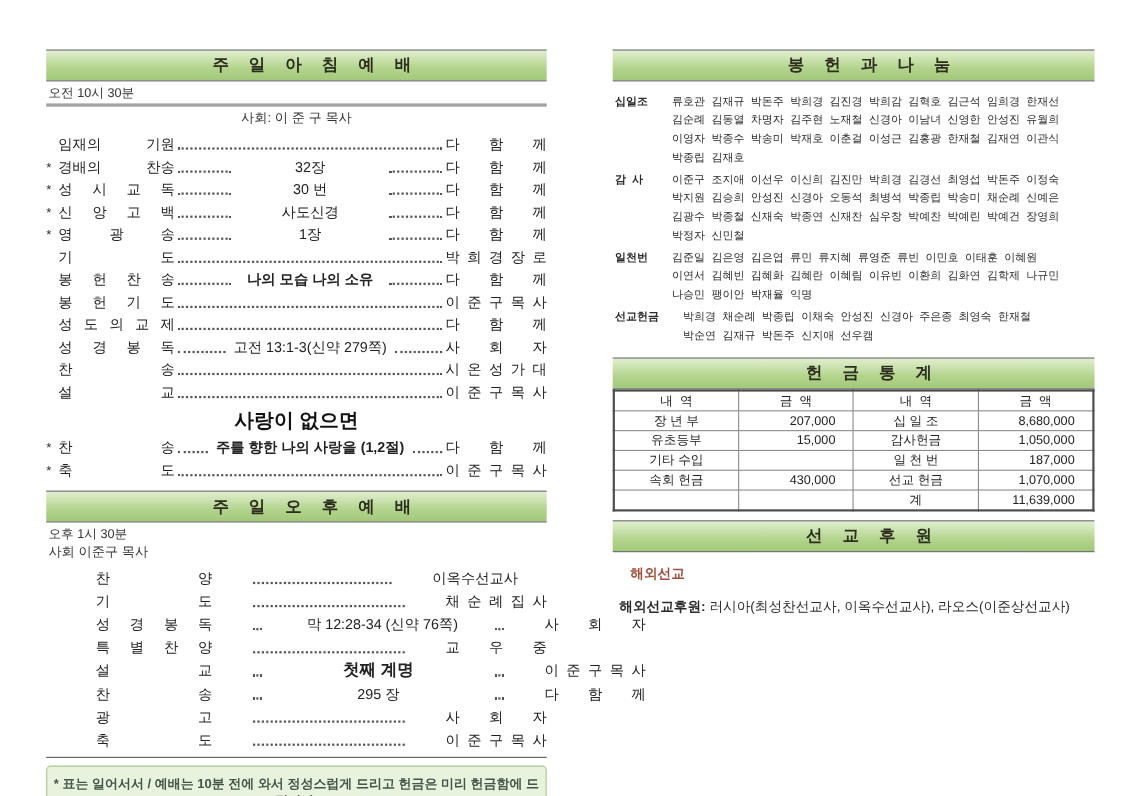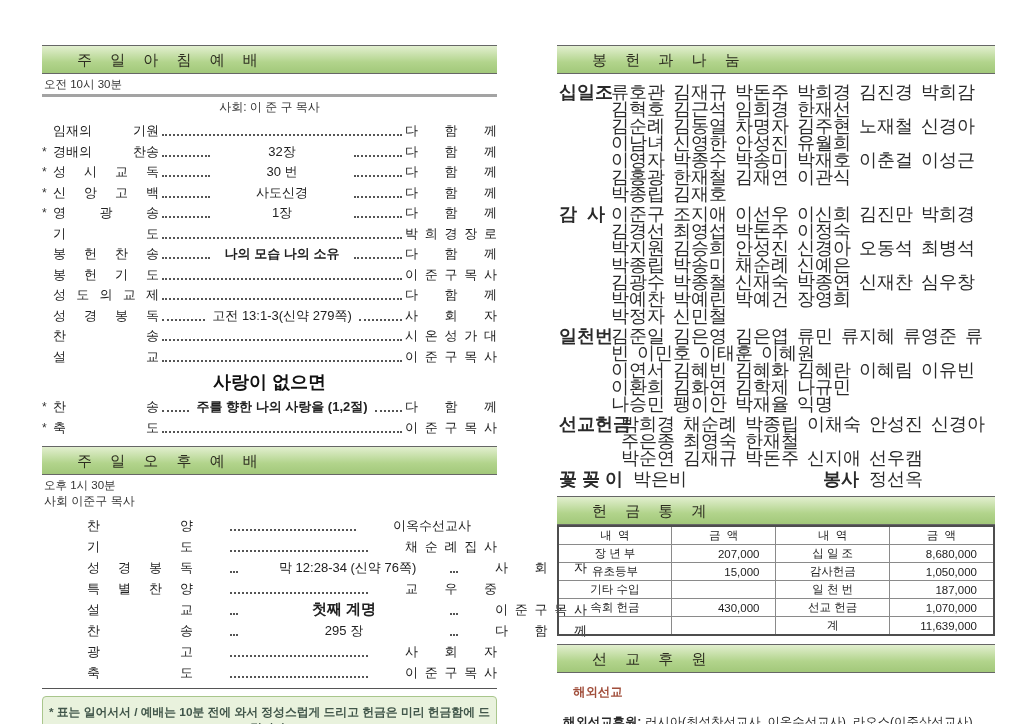--- a/index.html
+++ b/index.html
@@ -6,24 +6,24 @@
   body{
     width:1024px;height:724px;background:#ffffff;position:relative;
     font-family:"Liberation Sans","DejaVu Sans",sans-serif;color:#2a2a2a;
     -webkit-font-smoothing:antialiased;
   }
   .col{position:absolute;top:45px;}
   #left-col{left:42px;width:455px;}
   #right-col{left:557px;width:438px;}
 
   .bar{
-    height:27px;line-height:27px;text-align:left;
+    height:27px;line-height:27px;text-align:center;
     background:linear-gradient(180deg,#e2efcf 0%,#b2d48c 60%,#a2c87a 100%);
     border-top:1px solid #666;border-bottom:1px solid #666;
-    font-weight:normal;font-size:15px;letter-spacing:7px;color:#2d2d20;padding-left:35px;
+    font-weight:bold;font-size:15px;letter-spacing:7px;color:#2d2d20;padding-left:35px;
   }
 
   .timeline{font-size:11.5px;padding:3px 2px 2px;border-bottom:3px solid #a3a3a3;color:#333;}
   .timeline-flex{display:flex;justify-content:space-between;border-bottom:none;flex-direction:column;}
   .presider{font-size:12px;text-align:center;padding:2px 2px 2px;color:#333;}
 
   .svc-list{padding-top:3px;}
   .svc-row{display:flex;align-items:center;height:20.5px;font-size:13px;}
   .aft .svc-row{height:21px;gap:34px;}
   .star{width:11px;flex:none;font-size:12px;color:#333;}
@@ -36,21 +36,21 @@
   .ctr.sermon{font-weight:bold;font-size:15px;}
   .sermon-title{font-weight:bold;font-size:18px;text-align:center;height:30px;line-height:30px;color:#111;}
 
   .endline{border-top:1.5px solid #555;margin:5px 0 7px;}
   .footnote{
     background:#e9f2dd;border:1px solid #a9c68c;border-radius:4px;
     font-size:11.8px;text-align:center;color:#41564a;padding:8px 4px;font-weight:bold;
   }
 
   
-  .entries{padding:10px 0 2px 2px;font-size:18px;}
+  .entries{padding:10px 0 2px 2px;font-size:10px;}
   .entry{position:relative;padding-left:52px;line-height:17px;margin-bottom:3px;word-spacing:3px;}
   .entry.wide{padding-left:62px;}
   .elabel{position:absolute;left:0;top:0;font-weight:bold;white-space:pre;word-spacing:0;}
   .names-line{white-space:pre-wrap;}
   .flower-row{display:flex;line-height:18px;margin-top:2px;}
   .flower-row .grp{white-space:pre;}
   .flower-row .grp2{margin-left:auto;margin-right:72px;white-space:pre;}
   .blabel{font-weight:bold;}
 
   .stats{margin-top:6px;}
@@ -295,24 +295,20 @@
       <div class="names-line">이연서 김혜빈 김혜화 김혜란 이혜림 이유빈 이환희 김화연 김학제 나규민</div>
       <div class="names-line">나승민 팽이안 박재율 익명</div>
     </div>
 
     <div class="entry wide">
       <span class="elabel">선교헌금</span>
       <div class="names-line">박희경 채순례 박종립 이채숙 안성진 신경아 주은종 최영숙 한재철</div>
       <div class="names-line">박순연 김재규 박돈주 신지애 선우캠</div>
     </div>
 
-    <div class="flower-row">
-      <span class="grp"><span class="blabel">꽃 꽂 이</span>  <span>박은비</span></span>
-      <span class="grp2"><span class="blabel">봉사</span>  <span>정선옥</span></span>
-    </div>
   </div>
 
   <div class="stats">
     <div class="bar">헌 금 통 계</div>
     <table>
       <colgroup>
           <col style="width:26%">
           <col style="width:24%">
           <col style="width:26%">
           <col style="width:24%">

